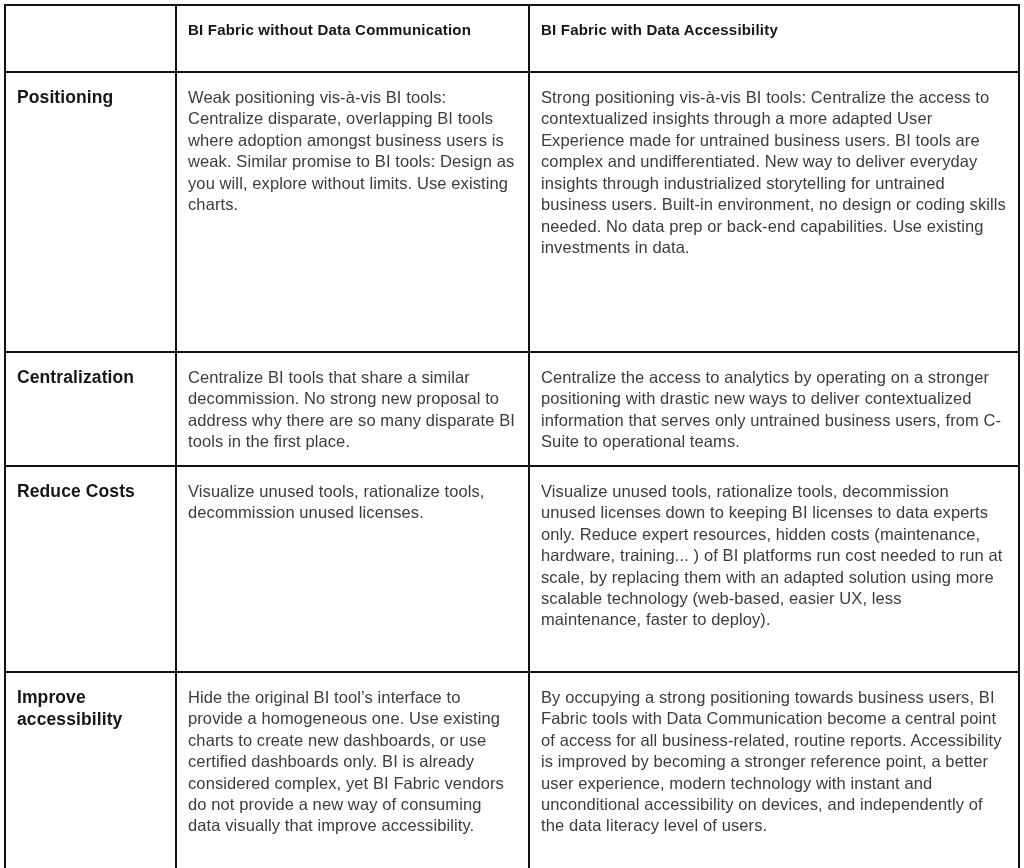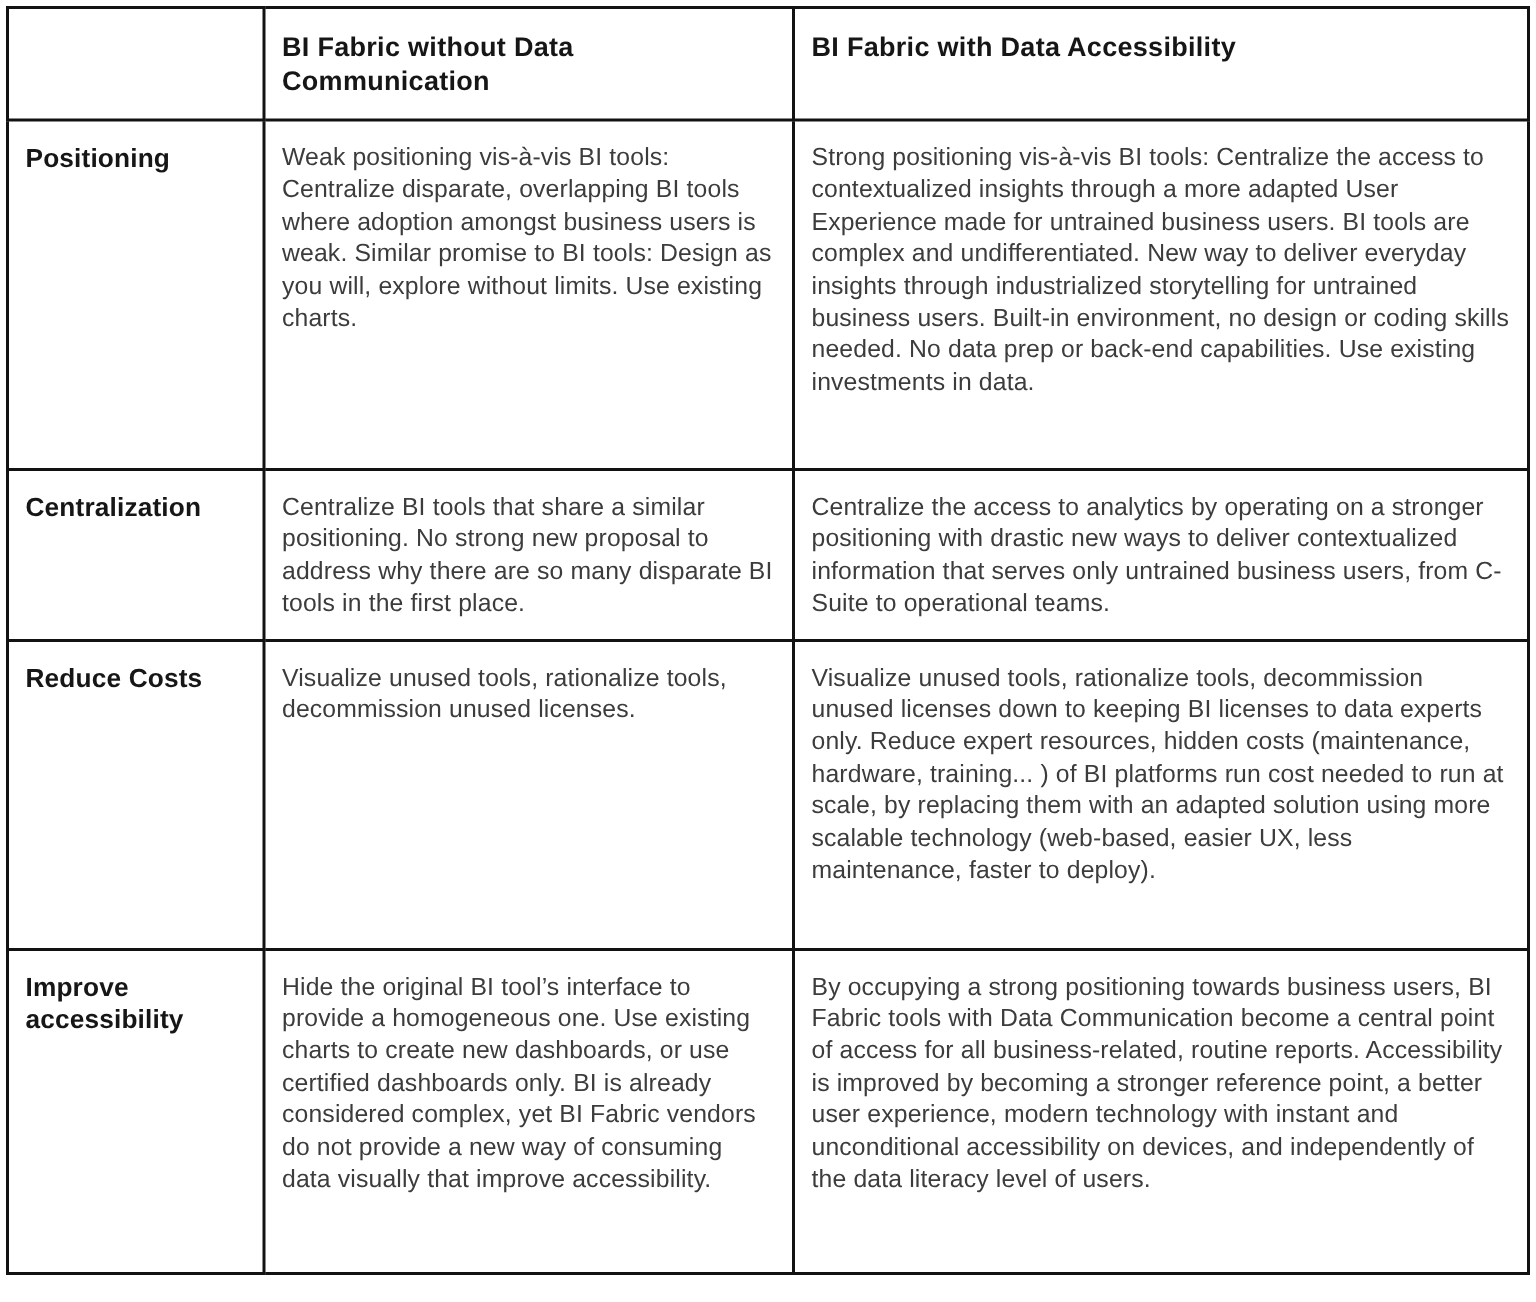--- a/index.html
+++ b/index.html
@@ -25,42 +25,42 @@
   col.c-label { width: 171px; }
   col.c-without { width: 353px; }
   col.c-with { width: 490px; }
   th, td {
     border: 2px solid #121212;
     vertical-align: top;
     text-align: left;
     padding: 14px 12px 12px 11px;
   }
   th.col-header {
-    font-size: 18px;
+    font-size: 15px;
     font-weight: 700;
     color: #161616;
     line-height: 1.3;
     letter-spacing: 0.2px;
   }
   td.row-label {
     font-size: 17.5px;
     font-weight: 700;
     color: #161616;
     line-height: 1.25;
     letter-spacing: 0.1px;
   }
   td.cell-body {
     font-size: 16.5px;
     font-weight: 400;
     color: #3c3c3c;
     line-height: 1.3;
     letter-spacing: 0.1px;
   }
   tr.r-head  { height: 67px; }
-  tr.r-0 { height: 233px; }
+  tr.r-0 { height: 280px; }
   tr.r-1 { height: 100px; }
   tr.r-2 { height: 206px; }
   tr.r-3 { height: 216px; }
 </style>
 </head>
 <body>
 
 <div class="page">
   <table class="compare">
     <colgroup>
@@ -76,21 +76,21 @@
       </tr>
     </thead>
     <tbody>
       <tr class="r-0">
         <td class="row-label">Positioning</td>
         <td class="cell-body">Weak positioning vis-à-vis BI tools: Centralize disparate, overlapping BI tools where adoption amongst business users is weak. Similar promise to BI tools: Design as you will, explore without limits. Use existing charts.</td>
         <td class="cell-body">Strong positioning vis-à-vis BI tools: Centralize the access to contextualized insights through a more adapted User Experience made for untrained business users. BI tools are complex and undifferentiated. New way to deliver everyday insights through industrialized storytelling for untrained business users. Built-in environment, no design or coding skills needed. No data prep or back-end capabilities. Use existing investments in data.</td>
       </tr>
       <tr class="r-1">
         <td class="row-label">Centralization</td>
-        <td class="cell-body">Centralize BI tools that share a similar positioning. No strong new proposal to address why there are so many disparate BI tools in the first place.</td>
+        <td class="cell-body">Centralize BI tools that share a similar decommission. No strong new proposal to address why there are so many disparate BI tools in the first place.</td>
         <td class="cell-body">Centralize the access to analytics by operating on a stronger positioning with drastic new ways to deliver contextualized information that serves only untrained business users, from C-Suite to operational teams.</td>
       </tr>
       <tr class="r-2">
         <td class="row-label">Reduce Costs</td>
         <td class="cell-body">Visualize unused tools, rationalize tools, decommission unused licenses.</td>
         <td class="cell-body">Visualize unused tools, rationalize tools, decommission unused licenses down to keeping BI licenses to data experts only. Reduce expert resources, hidden costs (maintenance, hardware, training... ) of BI platforms run cost needed to run at scale, by replacing them with an adapted solution using more scalable technology (web-based, easier UX, less maintenance, faster to deploy).</td>
       </tr>
       <tr class="r-3">
         <td class="row-label">Improve accessibility</td>
         <td class="cell-body">Hide the original BI tool’s interface to provide a homogeneous one. Use existing charts to create new dashboards, or use certified dashboards only. BI is already considered complex, yet BI Fabric vendors do not provide a new way of consuming data visually that improve accessibility.</td>

